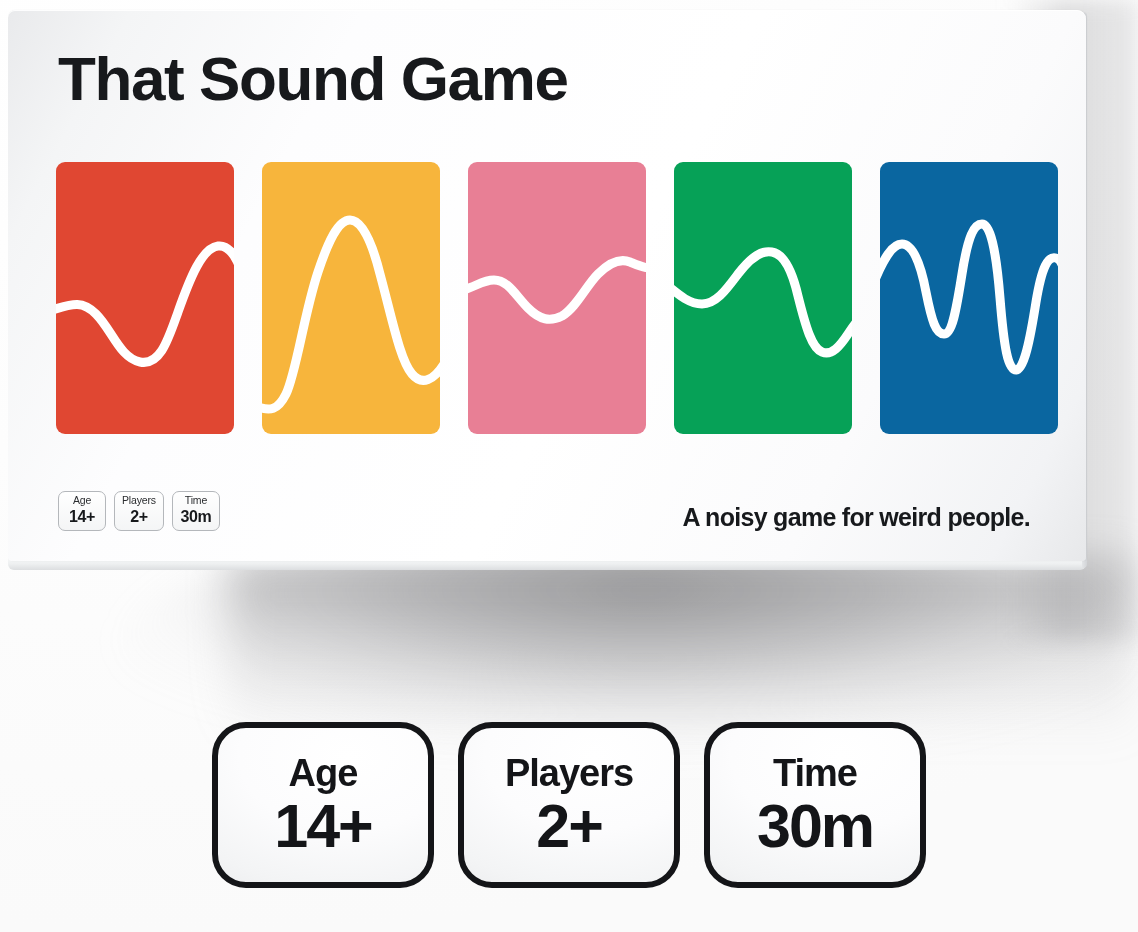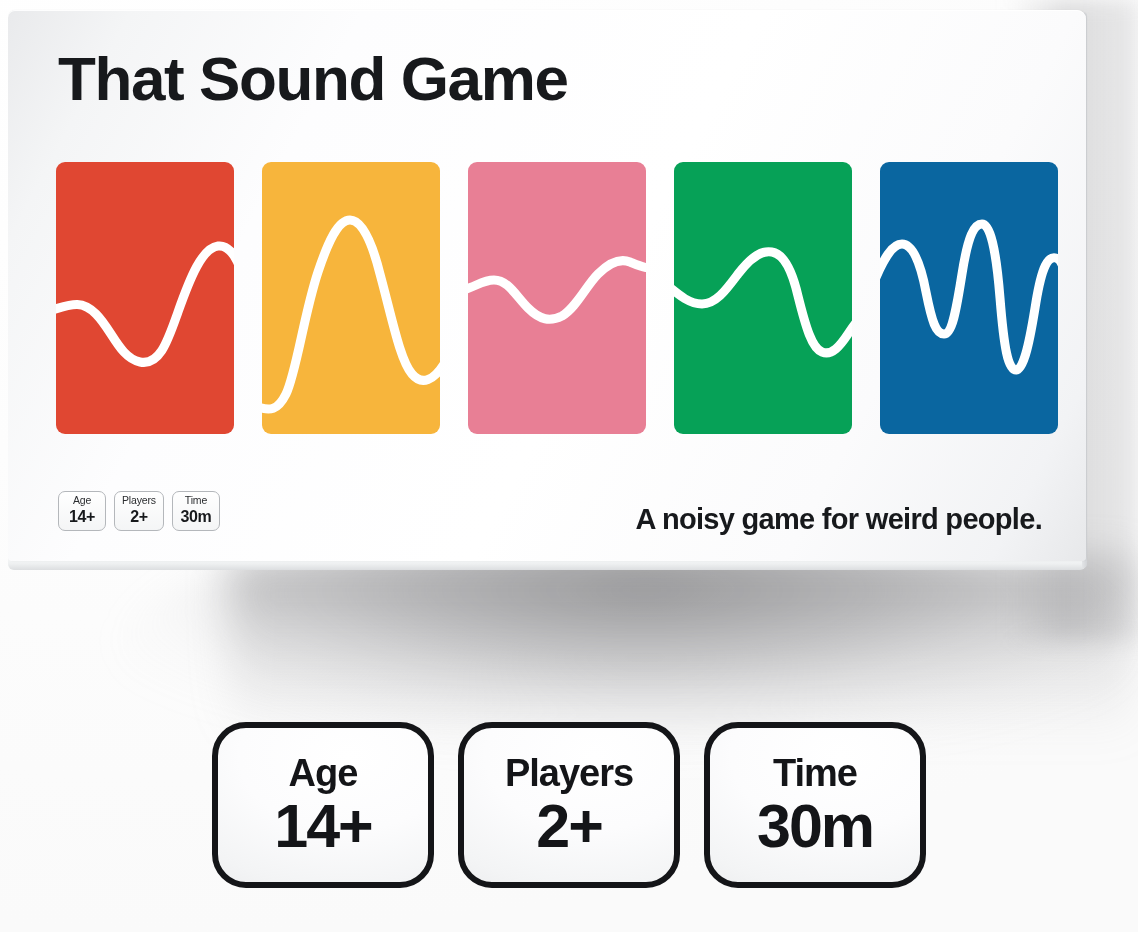--- a/index.html
+++ b/index.html
@@ -179,23 +179,23 @@
     font-size: 16px;
     font-weight: 700;
     color: #17191c;
     letter-spacing: -0.4px;
     margin-top: 1px;
   }
 
   
   #box-tagline {
     position: absolute;
-    right: 44px;
+    right: 56px;
     top: 493px;
-    font-size: 29px;
+    font-size: 25px;
     font-weight: 700;
     letter-spacing: -0.7px;
     color: #17191c;
     white-space: nowrap;
   }
 
   
   #spec-row {
     position: absolute;
     left: 0;

